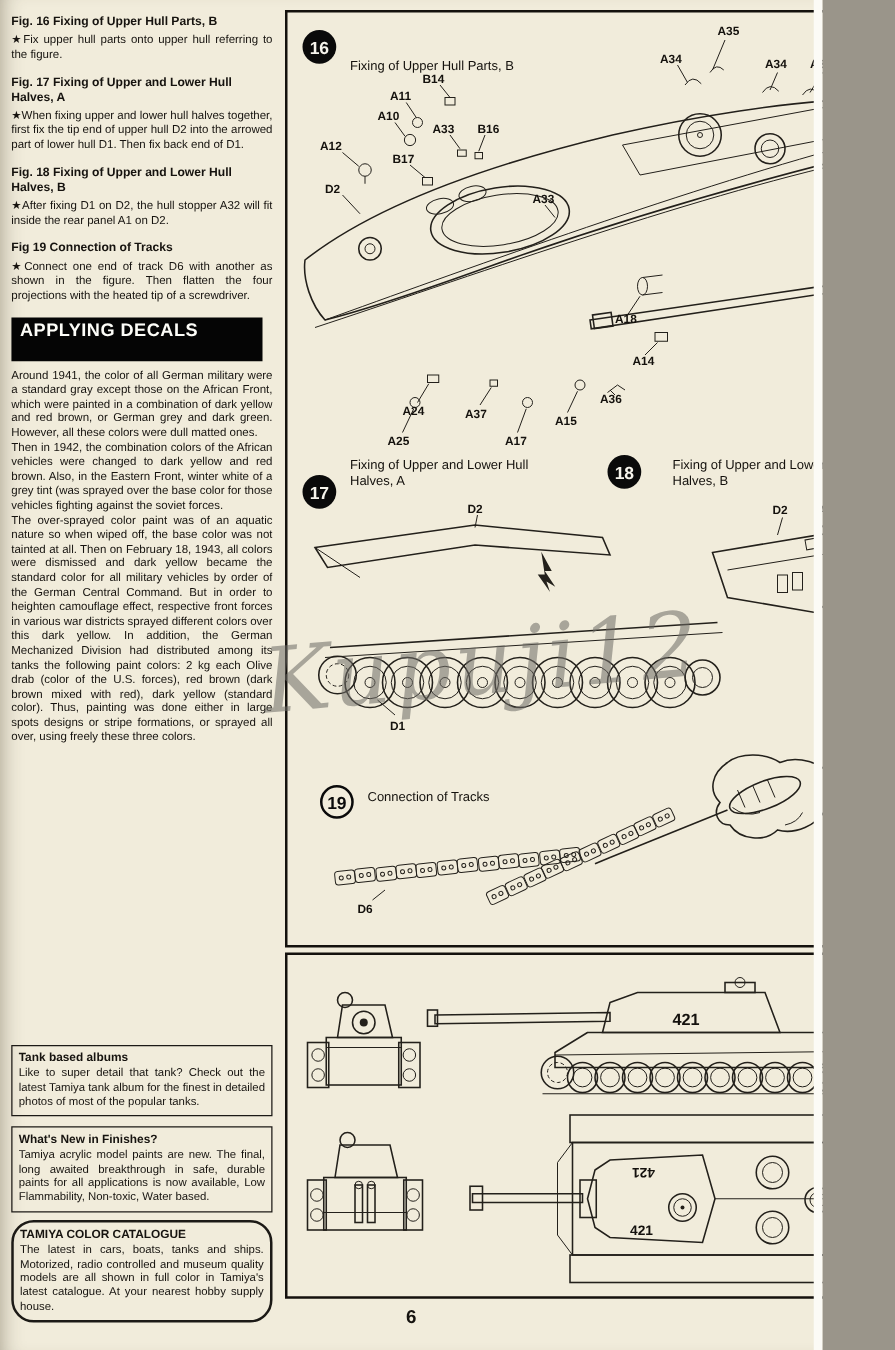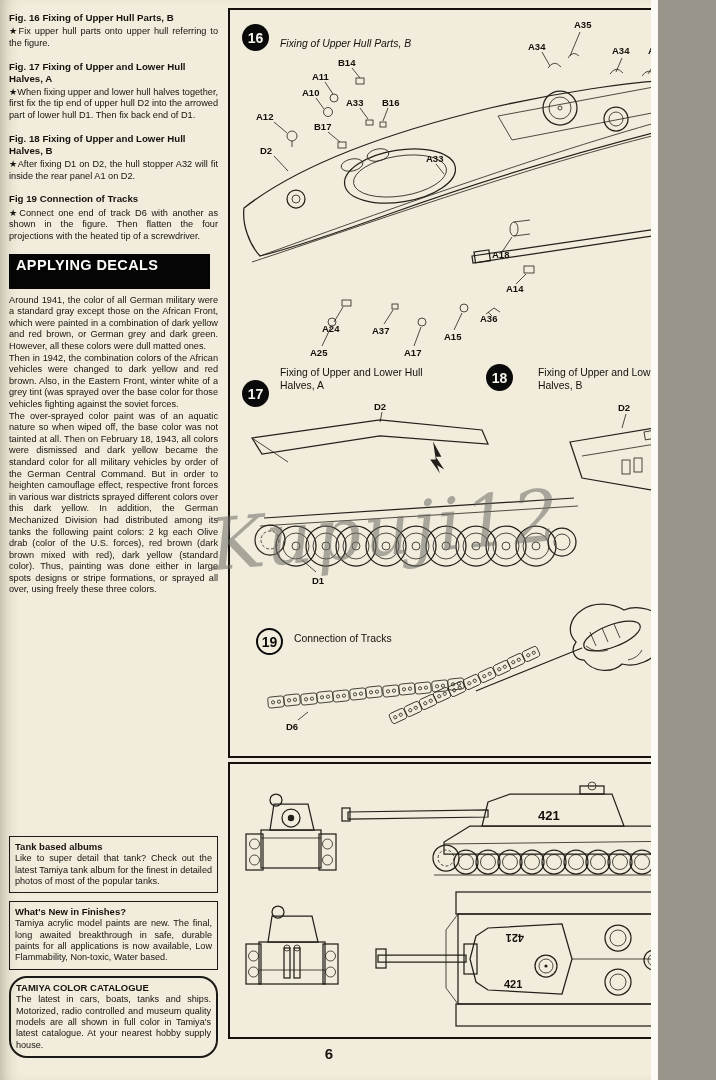--- a/index.html
+++ b/index.html
@@ -105,21 +105,21 @@
     <div class="info-body">Tamiya acrylic model paints are new. The final, long awaited breakthrough in safe, durable paints for all applications is now available, Low Flammability, Non-toxic, Water based.</div>
   </div>
   <div class="info-box thick" id="info-box-3">
     <div class="info-title">TAMIYA COLOR CATALOGUE</div>
     <div class="info-body">The latest in cars, boats, tanks and ships. Motorized, radio controlled and museum quality models are all shown in full color in Tamiya's latest catalogue. At your nearest hobby supply house.</div>
   </div>
 
   <div class="panel" id="main-panel">
 
     <div class="badge" style="left:12px; top:14px;">16</div>
-    <div class="step-title" style="left:50px; top:28px; width:230px;font-style:italic;">Fixing of Upper Hull Parts, B</div>
+    <div class="step-title" style="left:50px; top:38px; width:230px;">Fixing of Upper Hull Parts, B</div>
 
     <svg style="left:0; top:6px;" width="475" height="344" viewBox="0 0 475 344">
       <defs>
         <pattern id="hatch1" width="6" height="6" patternUnits="userSpaceOnUse" patternTransform="rotate(45)">
           <line x1="0" y1="0" x2="0" y2="6" stroke="#3a362f" stroke-width="0.7"></line>
         </pattern>
       </defs>
 
       <g>
         <path class="ln" d="M14,192 C70,148 160,116 260,92 C330,76 400,66 443,64 L452,86 C450,98 446,106 438,113 C360,133 262,161 162,197 C112,215 62,232 30,240 C19,228 12,208 14,192 Z"></path>

